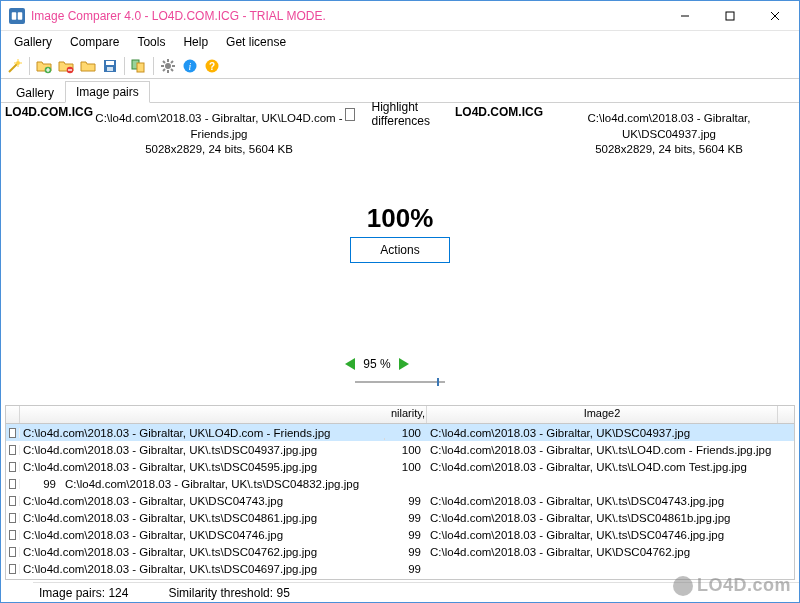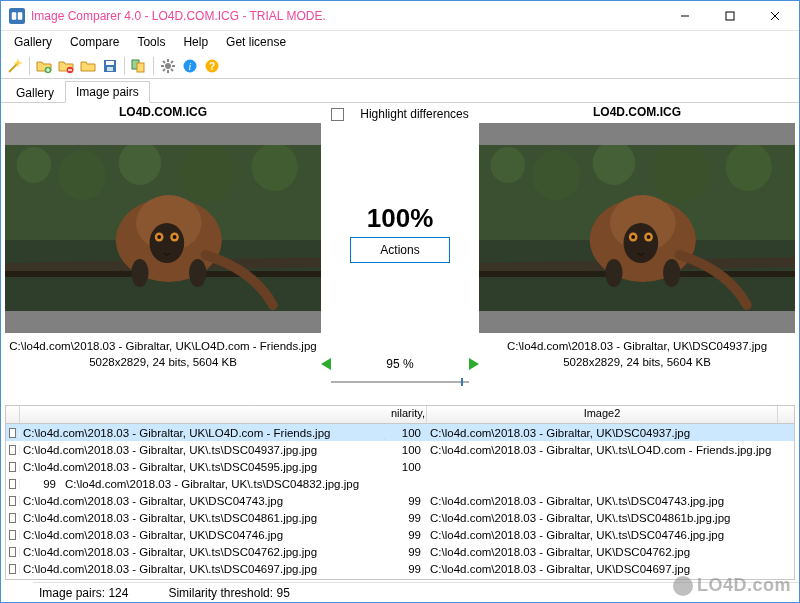--- a/index.html
+++ b/index.html
@@ -88,23 +88,23 @@
     border-color:#d0d0d0;
     border-bottom: 1px solid #fff;
   }
   
   .compare-area {
     height: 300px;
     display:flex;
     padding: 2px 4px 0 4px;
   }
   .pane {
-    width: 316px;
-    display:flex;
-    flex-direction:column;
+    width: 340px;
+    display:flex;
+    flex-direction:row;
   }
   .pane-title {
     height: 18px;
     text-align:center;
     font-weight:bold;
     font-size:12px;
   }
   .pane-img {
     height: 210px;
     background:#888;
@@ -151,21 +151,21 @@
     position:absolute; top:132px;
     left:50%; transform:translateX(-50%);
     width: 100px; height: 26px;
     border:1px solid #0078d7;
     background:#fff;
     font-size:12px;
     display:flex; align-items:center; justify-content:center;
   }
   .slider-row {
     position:absolute; bottom:32px; left:0; right:0;
-    display:flex; align-items:center; justify-content:space-between; gap:12px;
+    display:flex; align-items:center; justify-content:flex-start; gap:2px;
     font-size:12px;
   }
   .arrow {
     width:0; height:0;
     border-top:6px solid transparent;
     border-bottom:6px solid transparent;
   }
   .arrow.left { border-right:10px solid #2eab2e; }
   .arrow.right { border-left:10px solid #2eab2e; }
   .slider-val { min-width:40px; text-align:center; }
@@ -487,20 +487,21 @@
         <div class="td c2">100</div>
         <div class="td c3">C:\lo4d.com\2018.03 - Gibraltar, UK\.ts\LO4D.com - Friends.jpg.jpg</div>
         <div class="td c4"></div>
       </div>
       <div class="tr">
         <div class="td c0">
           <div class="cb"></div>
         </div>
         <div class="td c1">C:\lo4d.com\2018.03 - Gibraltar, UK\.ts\DSC04595.jpg.jpg</div>
         <div class="td c2">100</div>
+        <div class="td c3">C:\lo4d.com\2018.03 - Gibraltar, UK\.ts\LO4D.com Test.jpg.jpg</div>
         <div class="td c4"></div>
       </div>
       <div class="tr">
         <div class="td c0">
           <div class="cb"></div>
         </div>
         <div class="td c2">99</div>
         <div class="td c3">C:\lo4d.com\2018.03 - Gibraltar, UK\.ts\DSC04832.jpg.jpg</div>
         <div class="td c4"></div>
       </div>
@@ -539,21 +540,20 @@
         <div class="td c2">99</div>
         <div class="td c3">C:\lo4d.com\2018.03 - Gibraltar, UK\DSC04762.jpg</div>
         <div class="td c4"></div>
       </div>
       <div class="tr">
         <div class="td c0">
           <div class="cb"></div>
         </div>
         <div class="td c1">C:\lo4d.com\2018.03 - Gibraltar, UK\.ts\DSC04697.jpg.jpg</div>
         <div class="td c2">99</div>
-        <div class="td c3">C:\lo4d.com\2018.03 - Gibraltar, UK\DSC04697.jpg</div>
         <div class="td c4"></div>
       </div>
       <div class="tr">
         <div class="td c1">C:\lo4d.com\2018.03 - Gibraltar, UK\.ts\DSC04998.jpg.jpg</div>
         <div class="td c2">99</div>
         <div class="td c3">C:\lo4d.com\2018.03 - Gibraltar, UK\DSC04998.jpg</div>
         <div class="td c4"></div>
       </div>
     </div>
 </div>

